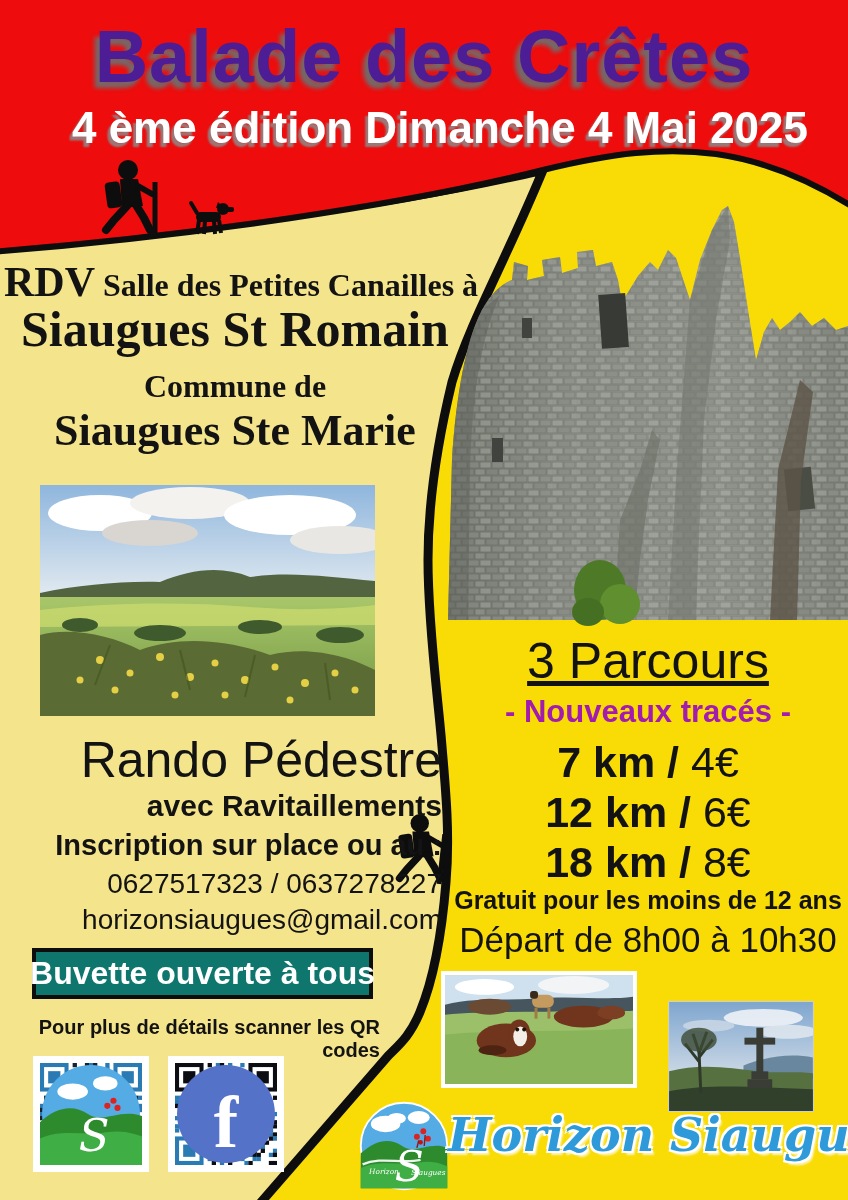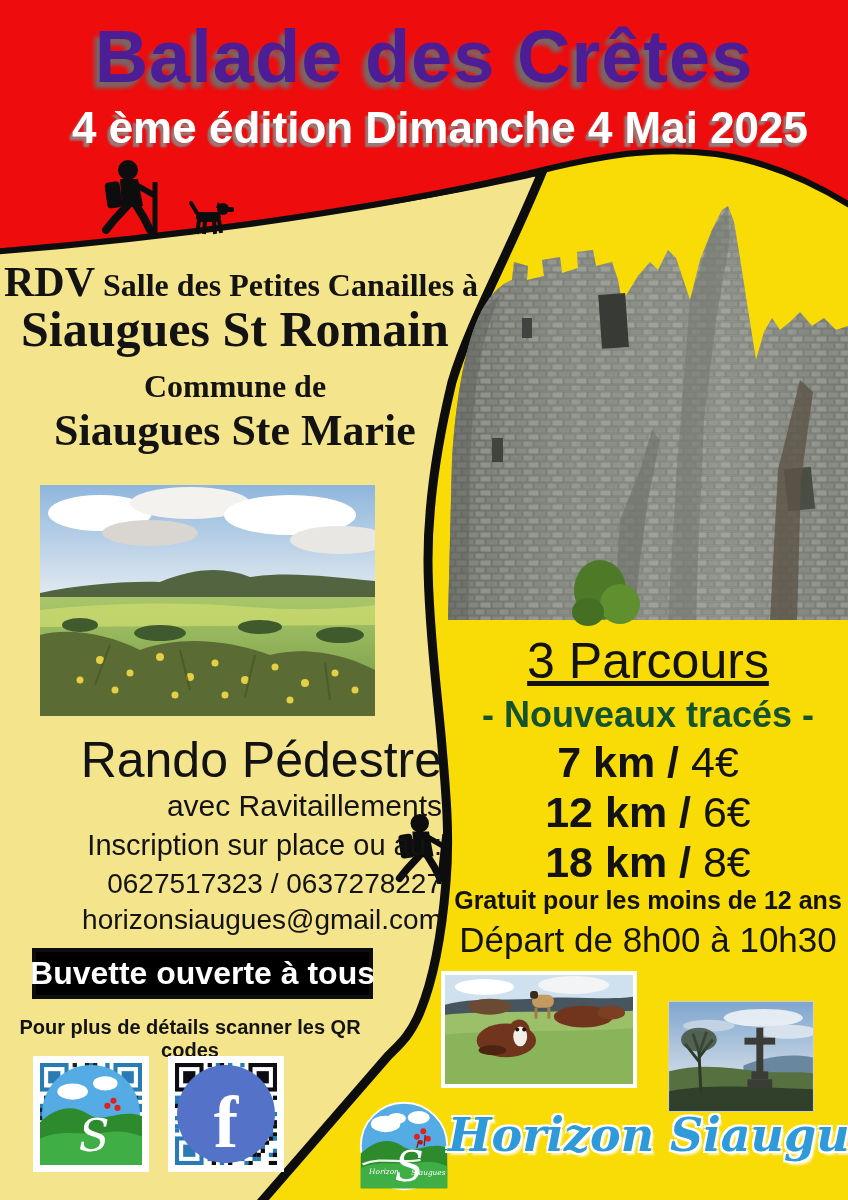--- a/index.html
+++ b/index.html
@@ -24,39 +24,39 @@
   
   .left-col{left:4px;width:462px;text-align:center;color:#131313;}
   .rdv-line{top:258px;font-family:"Liberation Serif",serif;font-weight:700;white-space:nowrap;}
   .rdv-big{font-size:42px;}
   .rdv-rest{font-size:32px;}
   .venue{top:300px;font-family:"Liberation Serif",serif;font-weight:700;font-size:50px;white-space:nowrap;}
   .commune-label{top:368px;font-family:"Liberation Serif",serif;font-weight:700;font-size:32px;}
   .commune-name{top:405px;font-family:"Liberation Serif",serif;font-weight:700;font-size:44px;white-space:nowrap;}
   .left-sans{left:2px;width:440px;text-align:right;color:#131313;}
   .activity{top:731px;font-size:50px;font-weight:500;white-space:nowrap;}
-  .activity-sub{top:789px;font-size:30px;font-weight:400;}
-  .inscription{top:829px;font-size:29px;font-weight:400;}
+  .activity-sub{top:789px;font-size:30px;font-weight:700;}
+  .inscription{top:829px;font-size:29px;font-weight:700;}
   .phones{top:868px;font-size:28px;font-weight:400;}
   .email{top:904px;font-size:28px;font-weight:400;}
   .buvette{
-    left:32px;top:948px;width:333px;height:43px;background:#000000;border:4px solid #0d0d0d;
+    left:32px;top:948px;width:333px;height:43px;background:#0f766e;border:4px solid #0d0d0d;
     display:flex;align-items:center;justify-content:center;
     font-size:32px;font-weight:700;color:#fff;white-space:nowrap;
   }
-  .qr-hint{left:0;top:1016px;width:380px;text-align:center;font-size:20px;font-weight:700;color:#131313;}
+  .qr-hint{left:0;top:1016px;width:380px;text-align:right;font-size:20px;font-weight:700;color:#131313;}
   .qr-box{top:1056px;width:116px;height:116px;background:#fff;padding:0;}
   .qr-box svg{position:absolute;left:7px;top:7px;width:102px;height:102px;}
   .qr1{left:33px;}
   .qr2{left:168px;}
   .qr-logo{left:41px;top:41px;width:34px;height:34px;}
   
   .right-col{left:450px;width:396px;text-align:center;color:#131313;}
   .parcours-title{top:632px;font-size:50px;font-weight:400;white-space:nowrap;text-decoration:underline;}
-  .parcours-note{top:694px;font-size:36px;font-weight:700;color:#14532d;white-space:nowrap;}
+  .parcours-note{top:694px;font-size:31px;font-weight:700;color:#a21caf;white-space:nowrap;}
   .route{font-size:43px;white-space:nowrap;}
   .route b{font-weight:700;}
   .route-1{top:738px;}
   .route-2{top:788px;}
   .route-3{top:838px;}
   .free-note{top:886px;font-size:25px;font-weight:700;white-space:nowrap;}
   .departure{top:920px;font-size:35px;font-weight:400;white-space:nowrap;}
   .photo{box-sizing:border-box;}
   .cow-photo{left:441px;top:971px;width:196px;height:117px;border:4px solid #fff;}
   .cross-photo{left:668px;top:1001px;width:146px;height:111px;border:1px solid #cfcfcf;}

